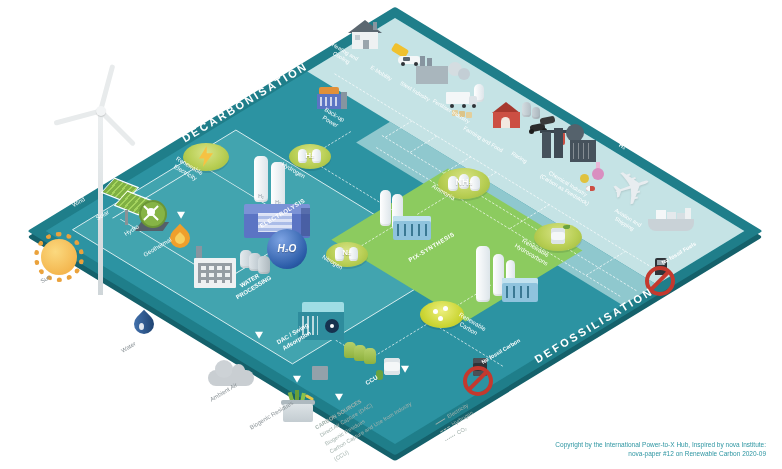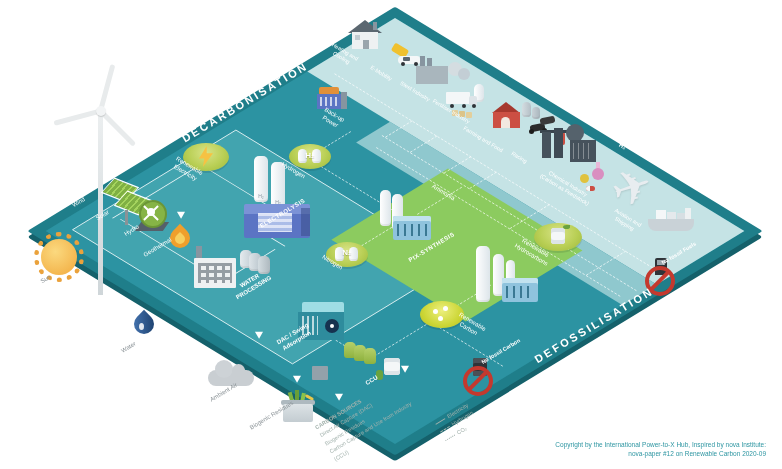--- a/index.html
+++ b/index.html
@@ -164,20 +164,23 @@
   </div>
   <div class="lbl up b" style="left:252px;top:210px;width:62px;letter-spacing:.5px">ELECTROLYSIS</div>
 
   <div class="badge" style="left:289px;top:144px;width:42px;height:25px">
     <div class="tank" style="left:9px;top:5px;width:9px;height:14px"></div>
     <div class="tank" style="left:23px;top:5px;width:9px;height:14px"></div>
     <span class="formula" style="top:7px;font-size:8px">H₂</span>
   </div>
   <div class="lbl dn" style="left:271px;top:167px;width:44px">Hydrogen</div>
 
+  <div class="ico" style="left:267px;top:229px;width:40px;height:40px;border-radius:50%;background:radial-gradient(circle at 35% 28%,#7da3e3,#2b5ca8 70%,#1d3f7e)">
+    <span class="formula" style="top:14px;font-size:10px;font-style:italic">H₂O</span>
+  </div>
 
   <div class="ico" style="left:194px;top:242px;width:76px;height:52px">
     <div class="a" style="left:2px;top:4px;width:6px;height:14px;background:#8795a0"></div>
     <div class="a" style="left:0;top:16px;width:42px;height:30px;background:#eef1f2;border-radius:1px">
       <div class="slats" style="left:4px;top:5px;width:34px;height:20px;opacity:.6;background:repeating-linear-gradient(90deg,#5b6770 0 3px,transparent 3px 8px),repeating-linear-gradient(180deg,#5b6770 0 3px,transparent 3px 7px)"></div>
     </div>
     <div class="tank" style="left:46px;top:8px;width:12px;height:18px;background:linear-gradient(90deg,#e5ebee,#c3ced5)"></div>
     <div class="tank" style="left:55px;top:11px;width:12px;height:18px;background:linear-gradient(90deg,#dde4e8,#b9c5cc)"></div>
     <div class="tank" style="left:64px;top:14px;width:12px;height:18px;background:linear-gradient(90deg,#d4dde1,#aeb9bf)"></div>
   </div>
@@ -213,20 +216,26 @@
   <div class="ico" style="left:310px;top:338px;width:96px;height:46px">
     <div class="a" style="left:2px;top:28px;width:16px;height:14px;background:#93a1aa;border-radius:1px"></div>
     <div class="a" style="left:34px;top:4px;width:12px;height:16px;background:linear-gradient(#b5d06a,#8fb23f);border-radius:5px 5px 3px 3px"></div>
     <div class="a" style="left:44px;top:7px;width:12px;height:16px;background:linear-gradient(#b5d06a,#8fb23f);border-radius:5px 5px 3px 3px"></div>
     <div class="a" style="left:54px;top:10px;width:12px;height:16px;background:linear-gradient(#b5d06a,#8fb23f);border-radius:5px 5px 3px 3px"></div>
     <div class="a" style="left:66px;top:32px;width:7px;height:10px;background:#6aa33f;border-radius:3px"></div>
     <div class="a" style="left:74px;top:20px;width:16px;height:17px;background:#f4f7f8;border-radius:3px;box-shadow:inset 0 4px 0 #dde4e8,inset 0 -4px 0 #dde4e8"></div>
   </div>
   <div class="lbl up b" style="left:360px;top:377px;width:24px">CCU</div>
 
+  <div class="badge" style="left:438px;top:168px;width:52px;height:31px">
+    <div class="tank" style="left:10px;top:8px;width:10px;height:15px"></div>
+    <div class="tank" style="left:21px;top:6px;width:10px;height:15px"></div>
+    <div class="tank" style="left:32px;top:8px;width:10px;height:15px"></div>
+    <span class="formula" style="top:9px;font-size:9px">NH₃</span>
+  </div>
   <div class="lbl dn" style="left:421px;top:189px;width:44px">Ammonia</div>
 
   <div class="ico" style="left:379px;top:188px;width:60px;height:56px">
     <div class="tank" style="left:1px;top:2px;width:11px;height:36px"></div>
     <div class="tank" style="left:13px;top:6px;width:11px;height:36px"></div>
     <div class="a" style="left:14px;top:28px;width:38px;height:24px;background:#8fc3dd;border-radius:2px;box-shadow:inset 0 5px 0 #c2e2ef">
       <div class="slats" style="left:4px;top:8px;width:30px;height:12px;background:repeating-linear-gradient(90deg,#2b6b86 0 2px,transparent 2px 7px)"></div>
     </div>
   </div>
 

